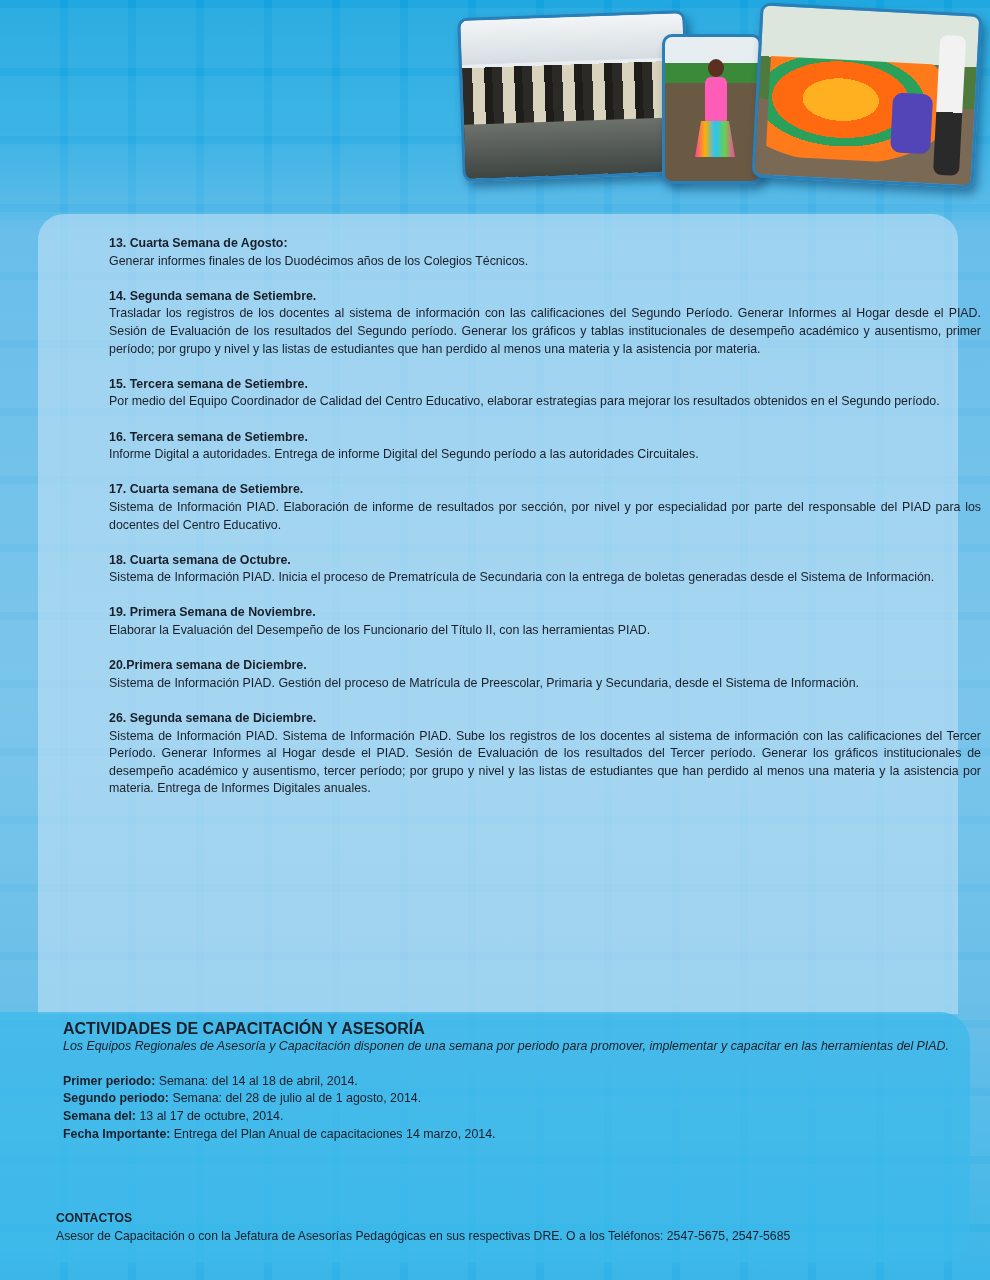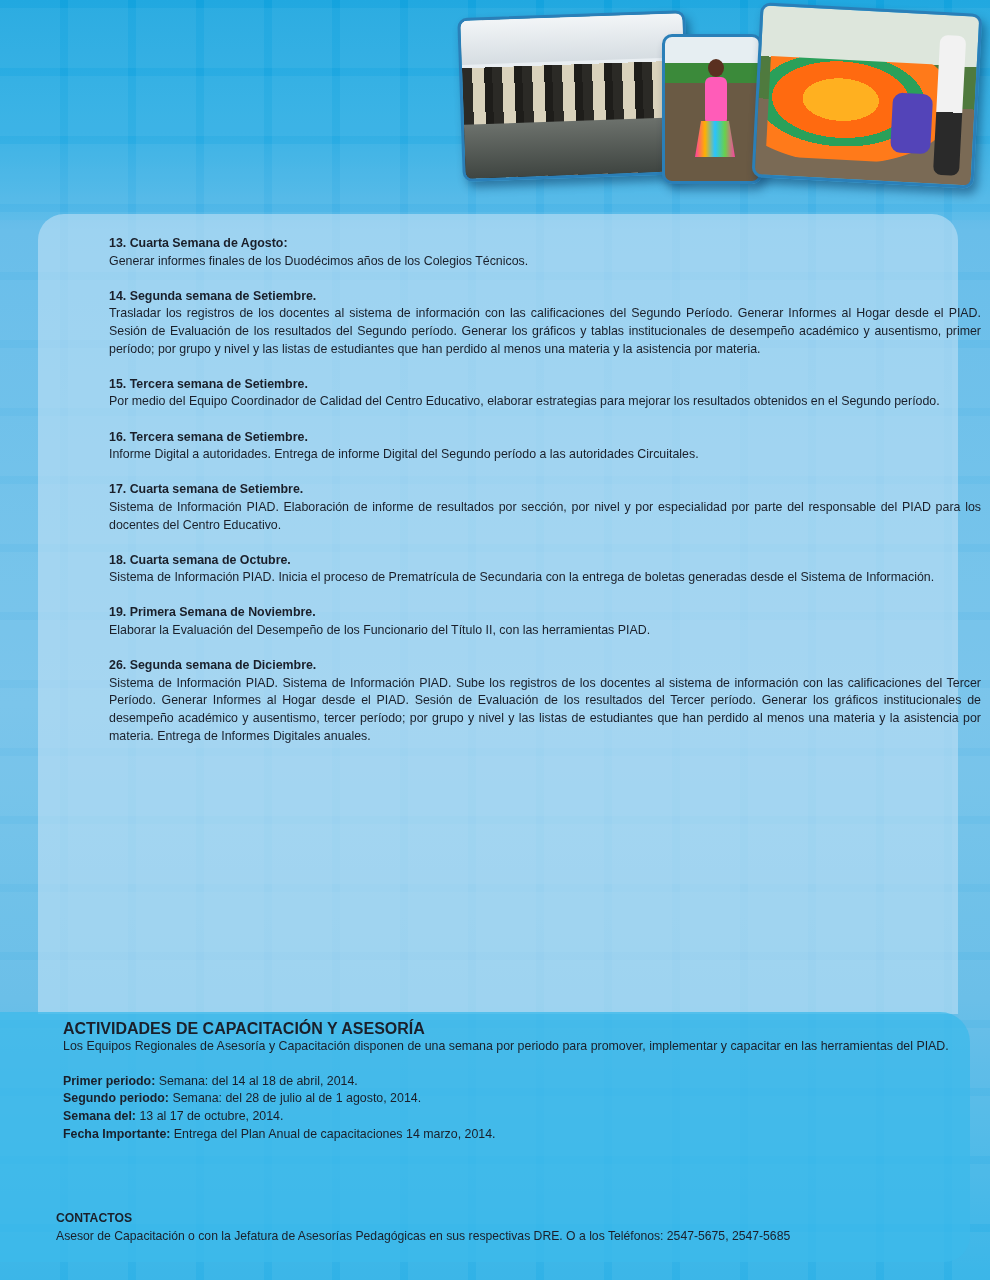--- a/index.html
+++ b/index.html
@@ -105,21 +105,21 @@
   .item { margin-bottom: 17.6px; }
   .item h3 {
     font-size: 12.4px; font-weight: bold; line-height: 17.6px;
   }
   .item p { text-align: justify; }
   .lower {
     position: absolute; left: 63px; top: 1020px; width: 898px;
     font-size: 12.4px; line-height: 17.6px;
   }
   .lower h3 { font-size: 16px; font-weight: bold; }
-  .lower p { text-align: justify; }
+  .lower p { text-align: justify; font-style: italic; }
   .lower .gap { height: 17.6px; }
   .lower .line b { font-weight: bold; }
   .contacts { position: absolute; left: 56px; top: 1209px; width: 900px; font-size: 12.2px; line-height: 18px; }
   .contacts h3 { font-size: 12.2px; font-weight: bold; }
 </style>
 </head>
 <body>
 
 <div class="top-band"></div>
 <div class="tiles"></div>
@@ -165,20 +165,24 @@
   </div>
   <div class="item">
     <h3>18. Cuarta semana de Octubre.</h3>
     <p>Sistema de Información PIAD. Inicia el proceso de Prematrícula de Secundaria con la entrega de boletas generadas desde el Sistema de Información.</p>
   </div>
   <div class="item">
     <h3>19. Primera Semana de Noviembre.</h3>
     <p>Elaborar la Evaluación del Desempeño de los Funcionario del Título II, con las herramientas PIAD.</p>
   </div>
   <div class="item">
+    <h3>20.Primera semana de Diciembre.</h3>
+    <p>Sistema de Información PIAD. Gestión del proceso de Matrícula de Preescolar, Primaria y Secundaria, desde el Sistema de Información.</p>
+  </div>
+  <div class="item">
     <h3>26. Segunda semana de Diciembre.</h3>
     <p>Sistema de Información PIAD. Sistema de Información PIAD. Sube los registros de los docentes al sistema de información con las calificaciones del Tercer Período. Generar Informes al Hogar desde el PIAD. Sesión de Evaluación de los resultados del Tercer período. Generar los gráficos institucionales de desempeño académico y ausentismo, tercer período; por grupo y nivel y las listas de estudiantes que han perdido al menos una materia y la asistencia por materia. Entrega de Informes Digitales anuales.</p>
   </div>
 </div>
 
 <div class="lower">
   <h3>ACTIVIDADES DE CAPACITACIÓN Y ASESORÍA</h3>
   <p>Los Equipos Regionales de Asesoría y Capacitación disponen de una semana por periodo para promover, implementar y capacitar en las herramientas del PIAD.</p>
   <div class="gap"></div>
   <div class="line">

